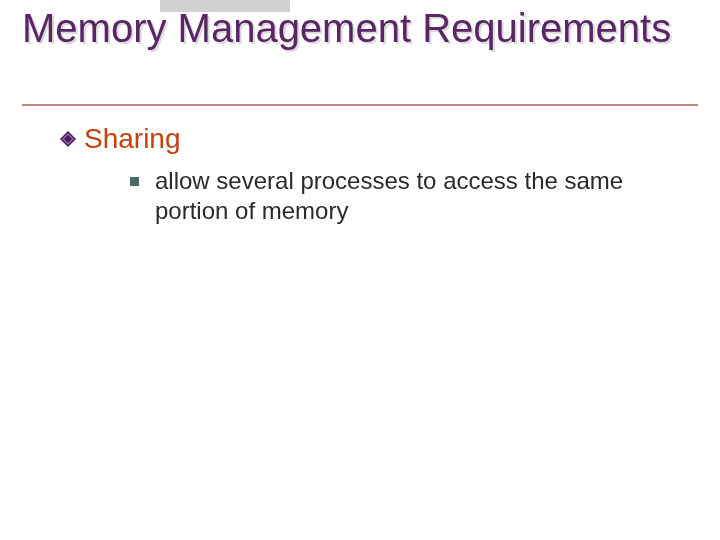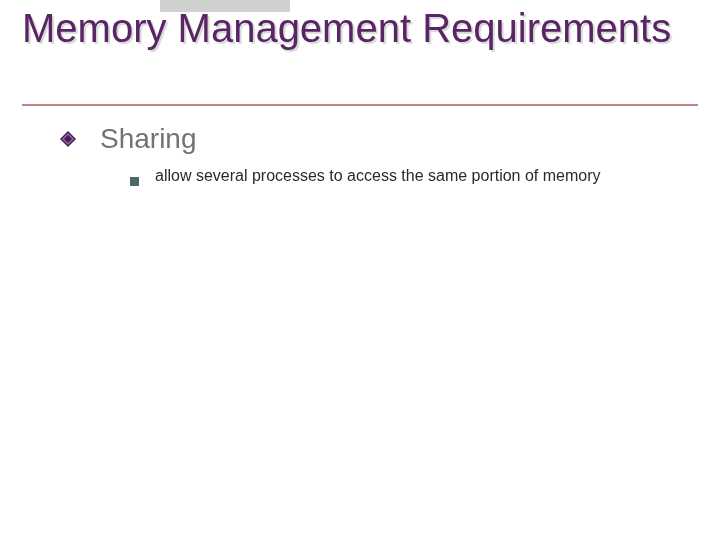--- a/index.html
+++ b/index.html
@@ -56,43 +56,42 @@
     align-items: flex-start;
     gap: 8px;
     margin-bottom: 10px;
   }
   .diamond-bullet {
     flex: 0 0 auto;
     margin-top: 9px;
   }
   .level1-text {
     font-size: 28px;
-    color: #737373;
+    color: #c2410c;
     line-height: 1.2;
-    margin-left: 16px;
   }
   .level2-list {
     margin-left: 70px;
     margin-top: 4px;
   }
   .level2 {
     display: flex;
     align-items: flex-start;
     gap: 16px;
     margin-bottom: 4px;
   }
   .square-bullet {
     flex: 0 0 auto;
     width: 9px;
     height: 9px;
     background: #4a6a68;
     margin-top: 11px;
   }
   .level2-text {
-    font-size: 16px;
+    font-size: 24px;
     color: #2a2a2a;
     line-height: 1.25;
     max-width: 520px;
   }
 </style>
 </head>
 <body>
 
 <div class="slide">
 

